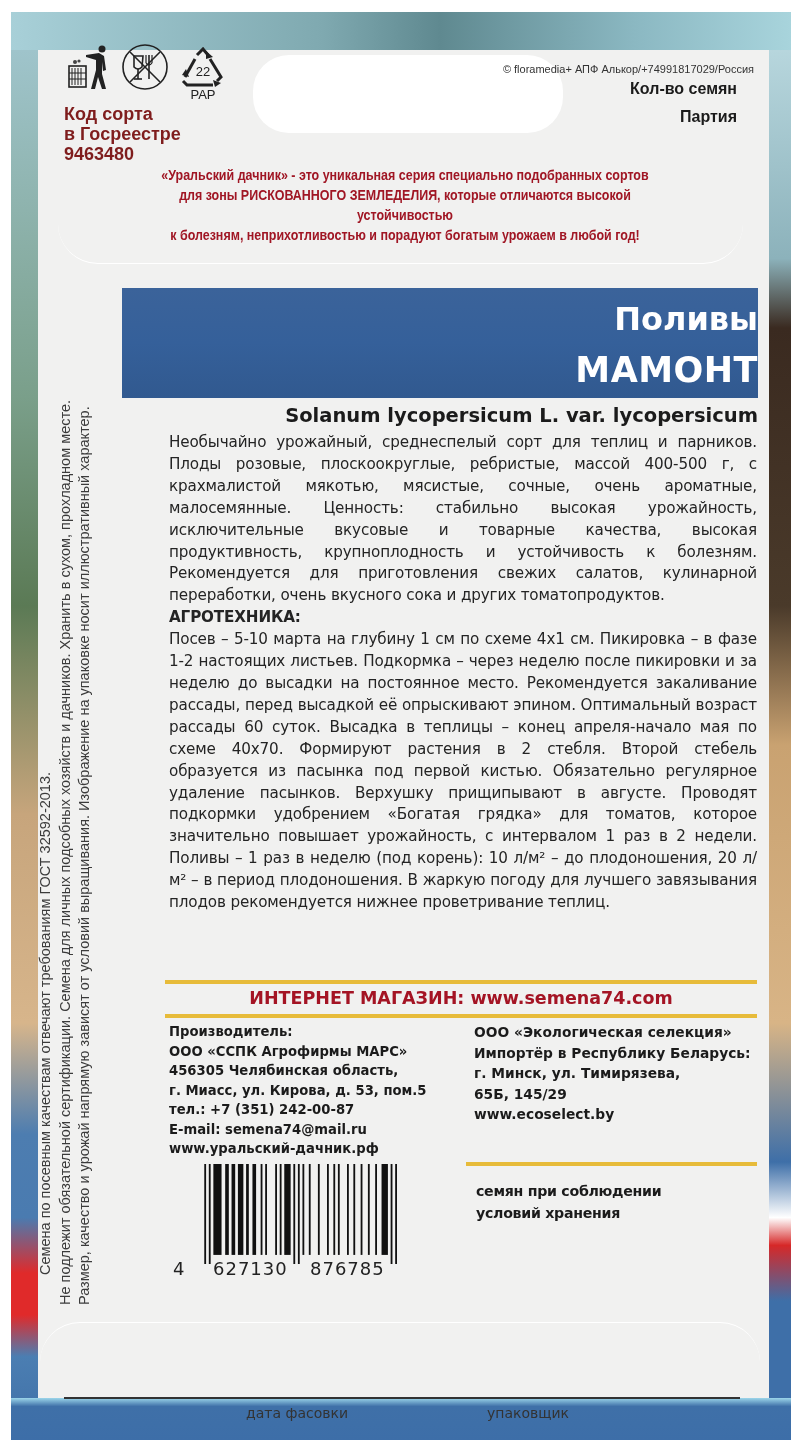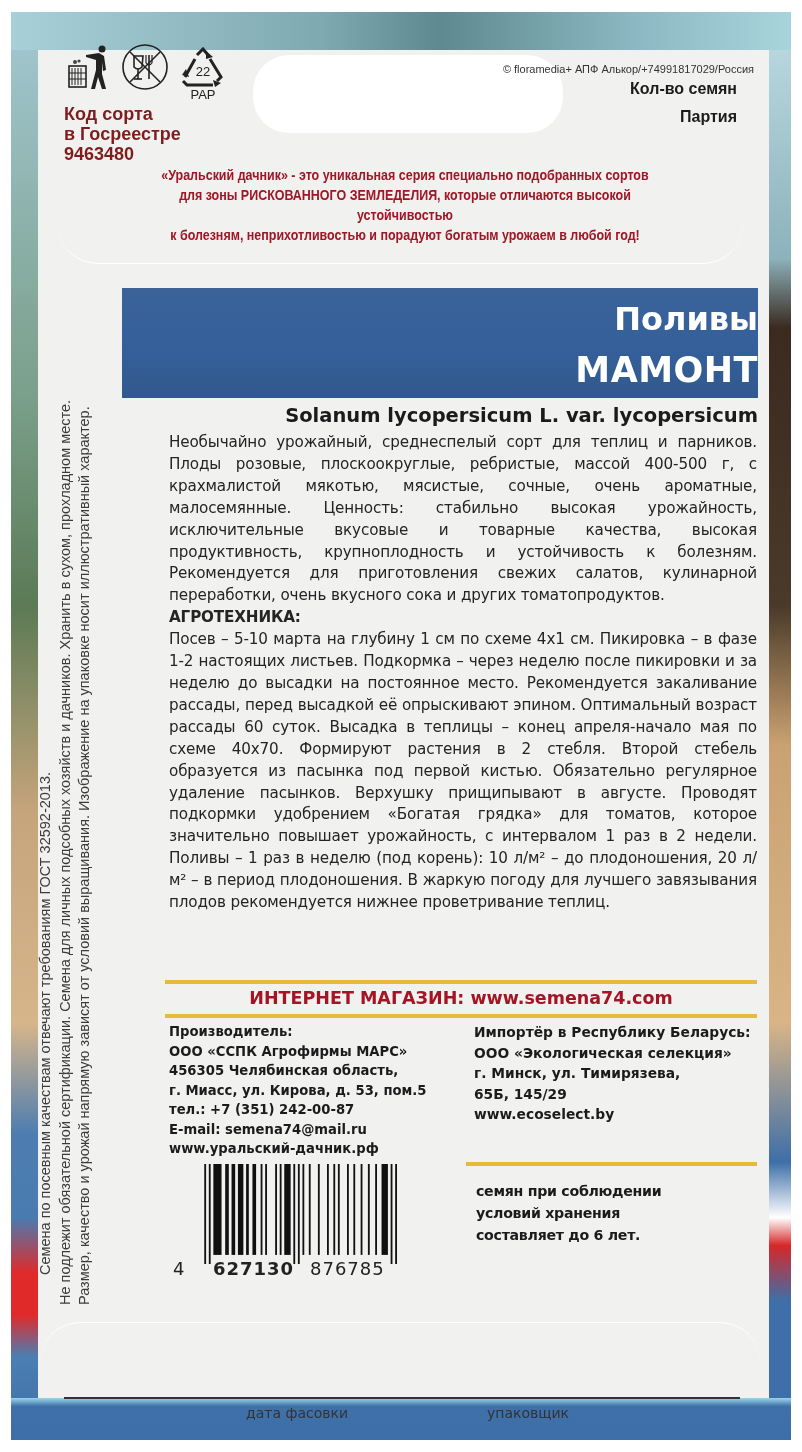--- a/index.html
+++ b/index.html
@@ -190,32 +190,31 @@
   <div>Производитель:</div>
   <div>ООО «ССПК Агрофирмы МАРС»</div>
   <div>456305 Челябинская область,</div>
   <div>г. Миасс, ул. Кирова, д. 53, пом.5</div>
   <div>тел.: +7 (351) 242-00-87</div>
   <div>E-mail: semena74@mail.ru</div>
   <div>www.уральский-дачник.рф</div>
 </div>
 
 <div class="importer">
+  <div>ООО «Экологическая селекция»</div>
   <div>Импортёр в Республику Беларусь:</div>
-  <div>ООО «Экологическая селекция»</div>
   <div>г. Минск, ул. Тимирязева,</div>
   <div>65Б, 145/29</div>
   <div>www.ecoselect.by</div>
 </div>
 <div class="rule" style="top:1162px; left:466px; width:291px;"></div>
 
 <div class="shelf">
   <div>семян при соблюдении</div>
   <div>условий хранения</div>
-  <div>составляет до 6 лет.</div>
 </div>
 
 <div class="barcode">
   <svg class="barcode-bars" width="248" height="110" viewBox="0 0 248 110">
     <g fill="#111">
       <rect x="0" y="0" width="2" height="110"></rect>
         <rect x="5" y="0" width="2" height="110"></rect>
       <rect x="10" y="0" width="9" height="100"></rect>
         <rect x="23" y="0" width="4" height="100"></rect>
       <rect x="30" y="0" width="4" height="100"></rect>
@@ -240,21 +239,21 @@
         <rect x="172" y="0" width="2" height="100"></rect>
       <rect x="180" y="0" width="2" height="100"></rect>
         <rect x="188" y="0" width="2" height="100"></rect>
       <rect x="195" y="0" width="7" height="100"></rect>
         <rect x="205" y="0" width="2" height="110"></rect>
       <rect x="210" y="0" width="2" height="110"></rect>
     </g>
   </svg>
   <div class="barcode-digits">
     <span>4</span>
-    <span style="position:absolute; left:40px; letter-spacing:1px;font-weight:bold;">627130</span>
+    <span style="position:absolute; left:40px; letter-spacing:1px;">627130</span>
     <span style="position:absolute; left:137px; letter-spacing:1px;">876785</span>
   </div>
 </div>
 
 <div class="vertical-text">
   <div style="padding-left:30px;">Семена по посевным качествам отвечают требованиям ГОСТ 32592-2013.</div>
   <div>Не подлежит обязательной сертификации. Семена для личных подсобных хозяйств и дачников. Хранить в сухом, прохладном месте.</div>
   <div>Размер, качество и урожай напрямую зависят от условий выращивания. Изображение на упаковке носит иллюстративный характер.</div>
 </div>
 

